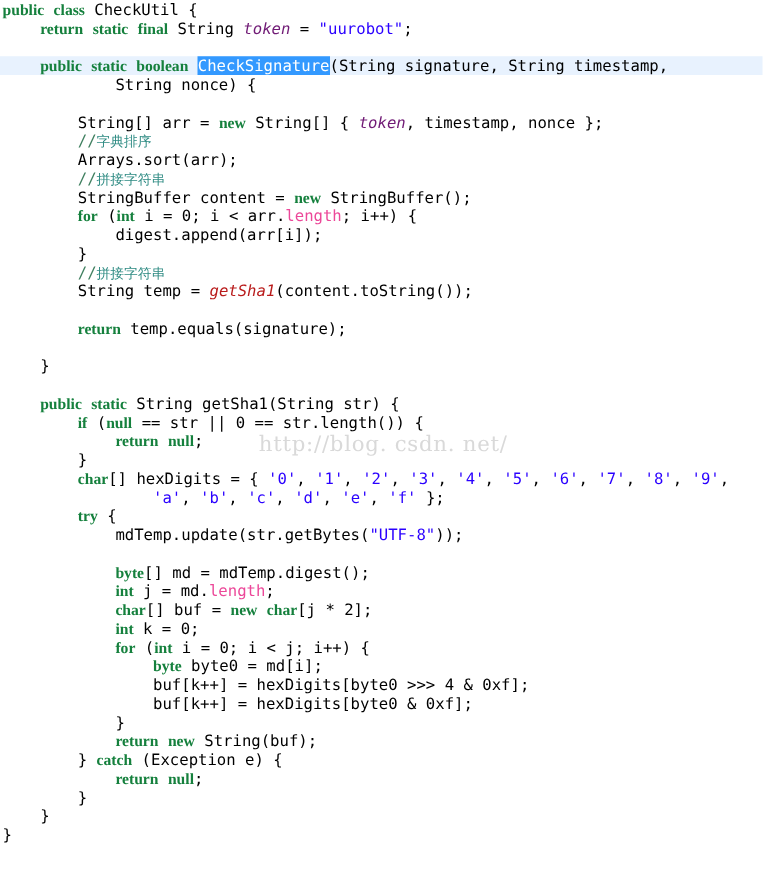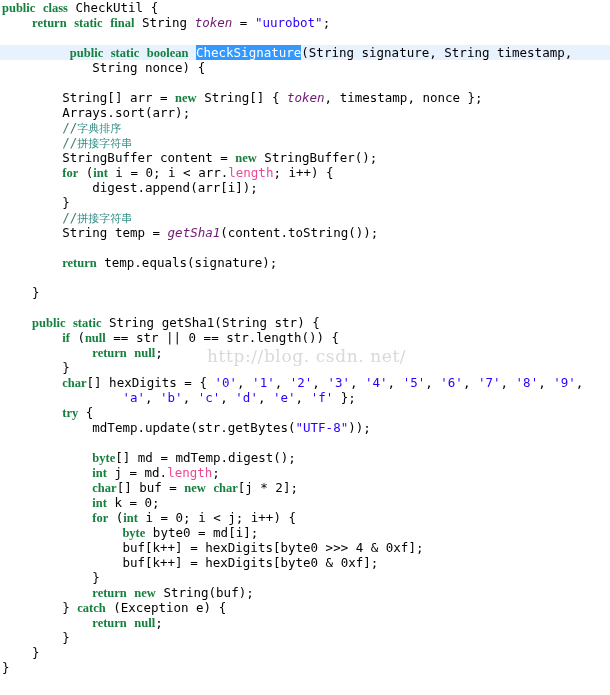--- a/index.html
+++ b/index.html
@@ -50,48 +50,47 @@
     height: 15px;
     line-height: 15px;
     font-size: 12.5px;
     white-space: pre;
     color: #000000;
     padding-left: 2px;
     box-sizing: border-box;
   }
   .ln.hl {
     background: #e8f2fe;
-    text-align: center;
   }
 
   
   .kw   { color: #15803d; font-weight: bold; font-family: Liberation Serif, serif; }   
   .str  { color: #2a00ff; }                      
   .fld  { color: #701a75; font-style: italic; }  
   .fldn { color: #ec4899; }                      
-  .mth  { color: #701a75; font-style: italic; }  
+  .mth  { color: #b91c1c; font-style: italic; }  
   .cmt  { color: #3f7f5f; }                      
   .cjk  { color: #2e8b83; font-family: "DejaVu Sans", sans-serif; font-size: 11px; }
   .sel  { background: #3399ff; color: #ffffff; }  
 </style>
 </head>
 <body>
 
 <div id="editor">
 
   <div id="code">
       <div class="ln"><span class="kw">public</span><span> </span><span class="kw">class</span><span> CheckUtil {</span></div>
       <div class="ln"><span>    </span><span class="kw">return</span><span> </span><span class="kw">static</span><span> </span><span class="kw">final</span><span> String </span><span class="fld">token</span><span> = </span><span class="str">"uurobot"</span><span>;</span></div>
       <div class="ln">&nbsp;</div>
       <div class="ln hl"><span>    </span><span class="kw">public</span><span> </span><span class="kw">static</span><span> </span><span class="kw">boolean</span><span> </span><span class="sel">CheckSignature</span><span>(String signature, String timestamp,</span></div>
       <div class="ln"><span>            </span><span>String nonce) {</span></div>
       <div class="ln">&nbsp;</div>
       <div class="ln"><span>        </span><span>String[] arr = </span><span class="kw">new</span><span> String[] { </span><span class="fld">token</span><span>, timestamp, nonce };</span></div>
+      <div class="ln"><span>        </span><span class="cmt">//</span><span class="cjk">字典排序</span></div>
       <div class="ln"><span>        </span><span>Arrays.sort(arr);</span></div>
-      <div class="ln"><span>        </span><span class="cmt">//</span><span class="cjk">字典排序</span></div>
       <div class="ln"><span>        </span><span class="cmt">//</span><span class="cjk">拼接字符串</span></div>
       <div class="ln"><span>        </span><span>StringBuffer content = </span><span class="kw">new</span><span> StringBuffer();</span></div>
       <div class="ln"><span>        </span><span class="kw">for</span><span> (</span><span class="kw">int</span><span> i = 0; i &lt; arr.</span><span class="fldn">length</span><span>; i++) {</span></div>
       <div class="ln"><span>            </span><span>digest.append(arr[i]);</span></div>
       <div class="ln"><span>        </span><span>}</span></div>
       <div class="ln"><span>        </span><span class="cmt">//</span><span class="cjk">拼接字符串</span></div>
       <div class="ln"><span>        </span><span>String temp = </span><span class="mth">getSha1</span><span>(content.toString());</span></div>
       <div class="ln">&nbsp;</div>
       <div class="ln"><span>        </span><span class="kw">return</span><span> temp.equals(signature);</span></div>
       <div class="ln">&nbsp;</div>

